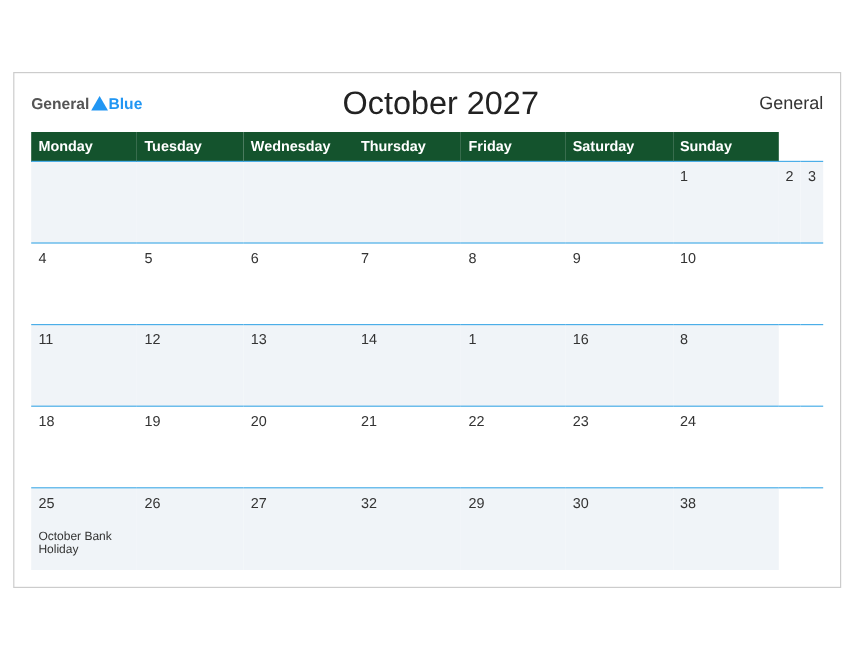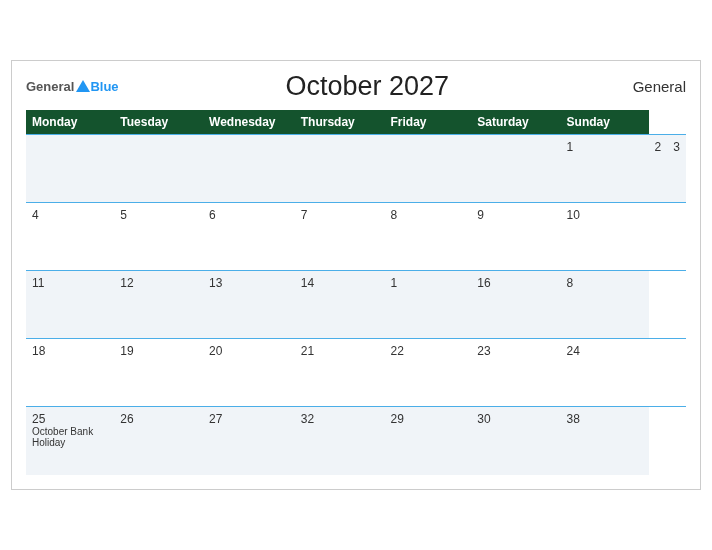--- a/index.html
+++ b/index.html
@@ -100,21 +100,21 @@
     }
     .day-num {
       font-size: 12px;
       color: #333;
       display: block;
     }
     .day-event {
       font-size: 10px;
       color: #333;
       display: block;
-      margin-top: 0;
+      margin-top: 16px;
     }
   </style>
 </head>
 <body>
 
 <div class="calendar-wrapper">
   <div class="cal-header">
     <div class="logo">
       <div class="logo-line">
         <span class="logo-general">General</span>

